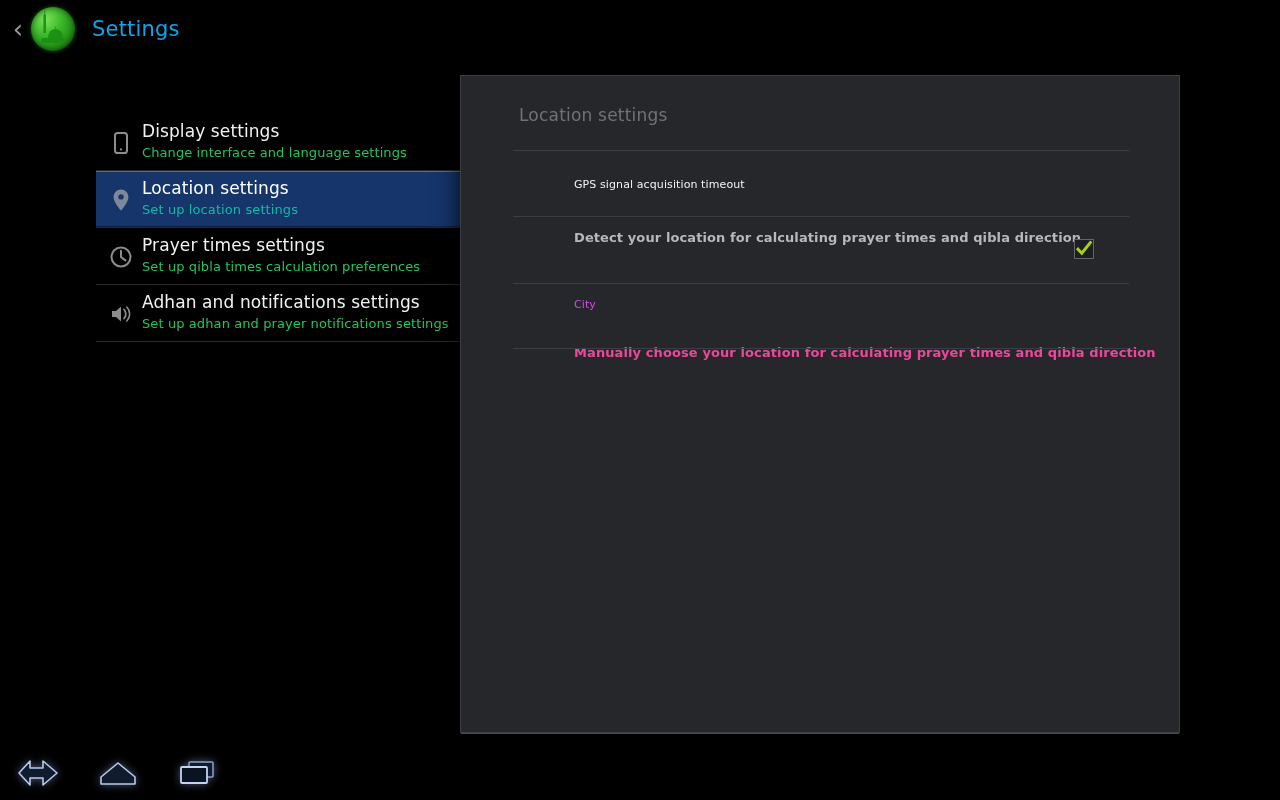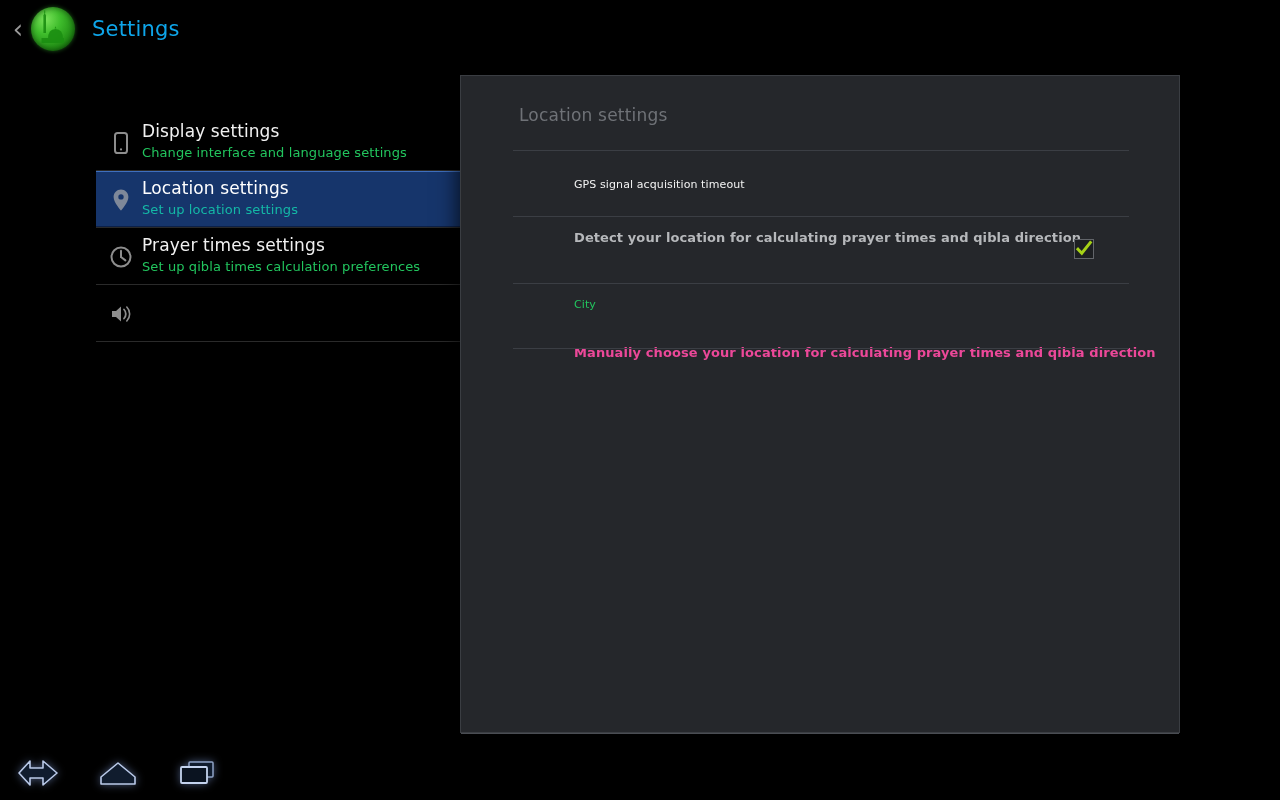--- a/index.html
+++ b/index.html
@@ -48,21 +48,21 @@
     box-shadow:0 0 22px rgba(0,0,0,.85);
   }
   #dialog-glow { position:absolute; left:0; bottom:-2px; width:100%; height:1px; background:#4a4d53; }
   #dialog-title {
     position:absolute; left:58px; top:29px; font-size:17px; color:#6f7277; letter-spacing:.2px;
   }
   .pref-div { position:absolute; left:52px; width:616px; height:1px; background:#3b3e44; }
   .pref { position:absolute; left:113px; }
   .pref-title { font-size:11px; line-height:22px; color:#f2f2f2; letter-spacing:.1px; }
   .pref-sum { font-size:13px; line-height:18px; color:#b6b8bb; letter-spacing:.1px;font-weight:bold; }
-  .pref.disabled .pref-title { color:#22c55e; }
+  .pref.disabled .pref-title { color:#d946ef; }
   .pref.disabled .pref-sum { color:#ec4899;margin-top:28px; }
   #checkbox {
     position:absolute; left:1074px; top:239px; width:20px; height:20px;
     border:1px solid #62656a; background:#1d1f22;
   }
   #checkbox svg { display:block; }
 
   
   #sysbar { position:absolute; left:0; top:745px; width:1280px; height:55px; background:#000; }
   .nav-btn { position:absolute; top:0; width:78px; height:55px; cursor:pointer; }
@@ -142,20 +142,24 @@
   <div class="side-div"></div>
 
   <div class="side-row">
     <span class="side-icon">
       <svg width="34" height="34" viewBox="0 0 34 34">
         <path d="M8 14 h4 l5-4.5 v15 l-5-4.5 h-4 z" fill="#8d8d8d"></path>
         <path d="M20 12.5 a6.5 6.5 0 0 1 0 9" fill="none" stroke="#8d8d8d" stroke-width="1.8" stroke-linecap="round"></path>
         <path d="M22.8 10 a10 10 0 0 1 0 14" fill="none" stroke="#8d8d8d" stroke-width="1.6" stroke-linecap="round"></path>
       </svg>
     </span>
+    <span class="side-text">
+      <span class="side-title">Adhan and notifications settings</span><br>
+      <span class="side-sum">Set up adhan and prayer notifications settings</span>
+    </span>
   </div>
   <div class="side-div"></div>
 </div>
 
 <div id="dialog">
 
   <div id="dialog-title">Location settings</div>
 
   <div class="pref-div" style="top:74px"></div>
 

